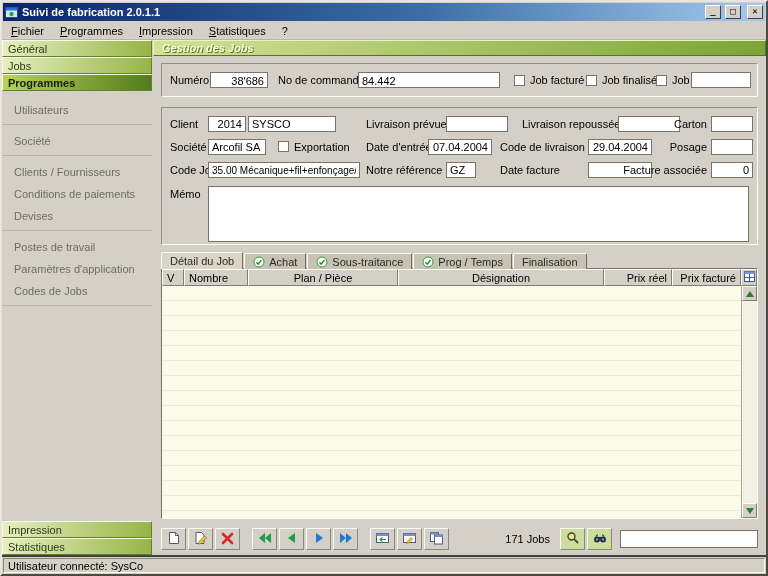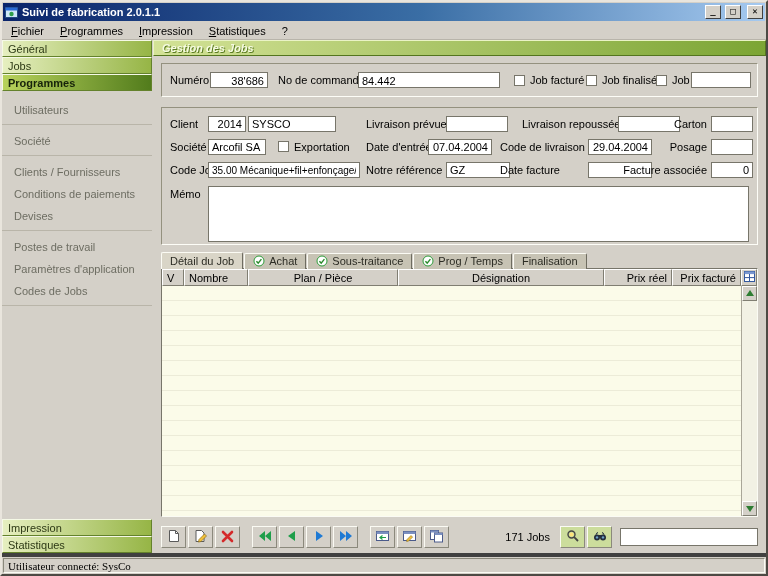--- a/index.html
+++ b/index.html
@@ -70,21 +70,21 @@
 
   
   .toolbar{flex:0 0 24px;display:flex;align-items:center;margin:8px 8px 0;gap:2px;}
   .tbtn{width:25px;height:22px;display:flex;align-items:center;justify-content:center;background:#d4d0c8;border:1px solid;border-color:#fbfbf4 #8b897c #8b897c #fbfbf4;cursor:pointer;}
   .tbtn.green{background:#ccdd9c;}
   .tb-gap{width:8px;}
   .jobs-count{margin-left:auto;padding:0 8px 0 0;white-space:nowrap;}
   .filter-input{width:138px;height:18px;background:#fff;border:1px solid #77756a;margin-left:6px;padding:0 3px;font:11px "Liberation Sans",sans-serif;outline:none;}
 
   
-  .statusbar{flex:0 0 17px;display:flex;align-items:stretch;border-top:4px solid #404040;padding:1px;font-family:Liberation Serif, serif;}
+  .statusbar{flex:0 0 17px;display:flex;align-items:stretch;border-top:2px solid #404040;padding:1px;}
   .status-field{flex:1;border:1px solid;border-color:#8b897c #fbfbf4 #fbfbf4 #8b897c;padding:1px 4px 0;white-space:nowrap;}
 </style>
 </head>
 <body>
 
 <div class="window">
 
   <div class="titlebar">
     <span style="display:inline-flex;">
       <svg width="13" height="13" viewBox="0 0 13 13">
@@ -171,21 +171,21 @@
         <span class="lbl" style="left:204px;top:33px;">Date d'entrée</span>
         <input class="fld num" style="left: 266px; top: 31px; width: 64px;" value="07.04.2004">
         <span class="lbl" style="left:338px;top:33px;">Code de livraison</span>
         <input class="fld num" style="left: 426px; top: 31px; width: 64px;" value="29.04.2004">
         <span class="lbl" style="right:50px;top:33px;">Posage</span>
         <input class="fld num" style="right: 4px; top: 31px; width: 42px;" value="">
 
         <span class="lbl" style="left:8px;top:56px;">Code Job</span>
         <input class="fld" style="left: 46px; top: 54px; width: 152px; font-size: 10px;" value="35.00 Mécanique+fil+enfonçage/Divers">
         <span class="lbl" style="left:204px;top:56px;">Notre référence</span>
-        <input class="fld" style="left: 284px; top: 54px; width: 64px;" value="GZ">
+        <input class="fld" style="left: 284px; top: 54px; width: 30px;" value="GZ">
         <span class="lbl" style="left:338px;top:56px;">Date facture</span>
         <input class="fld num" style="left: 426px; top: 54px; width: 64px;" value="">
         <span class="lbl" style="right:50px;top:56px;">Facture associée</span>
         <input class="fld num" style="right: 4px; top: 54px; width: 42px;" value="0">
 
         <span class="lbl" style="left:8px;top:80px;">Mémo</span>
         <div class="memo-box"></div>
       </div>
 
       <div class="tabs">

